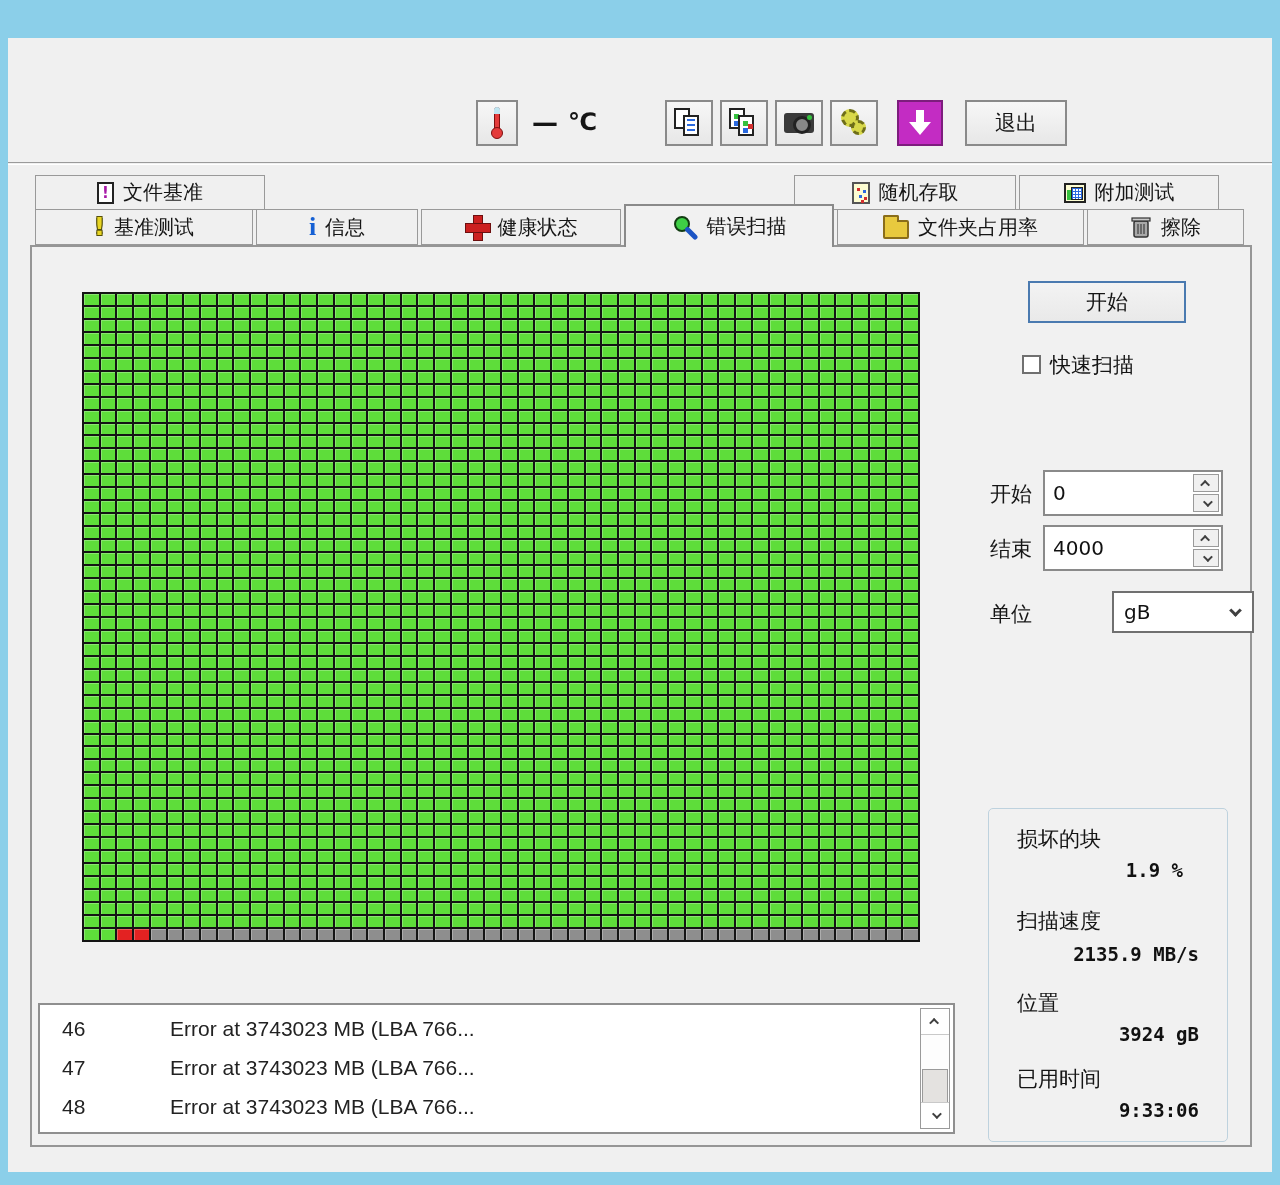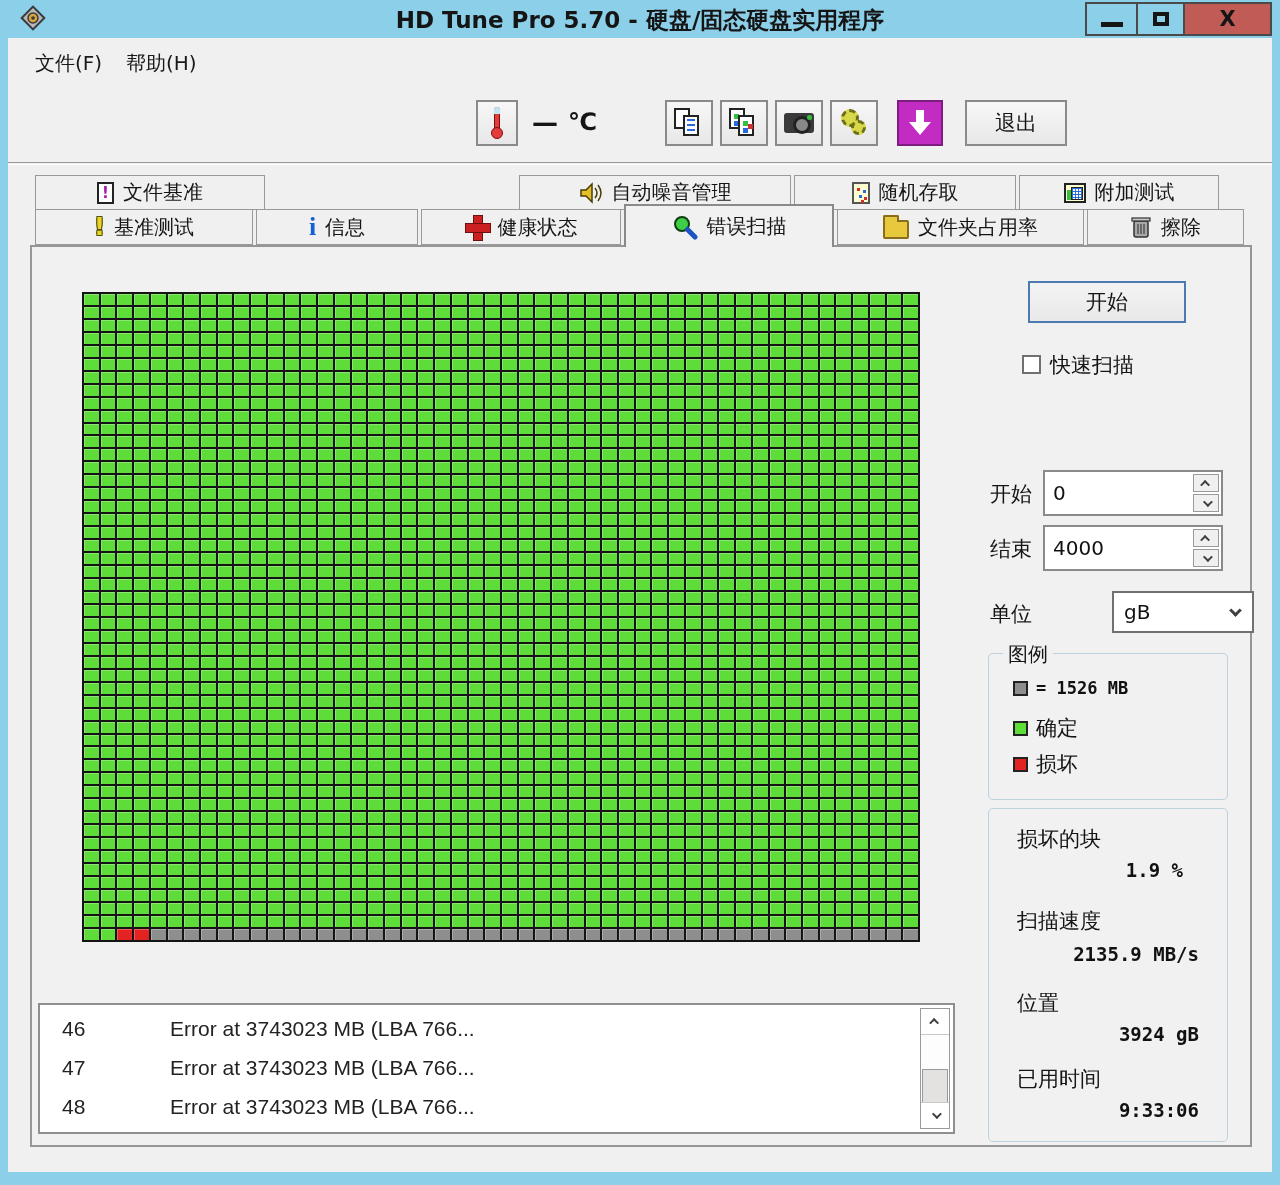--- a/index.html
+++ b/index.html
@@ -156,42 +156,23 @@
   .sb-dn { bottom:0; border-top:1px solid #c9c9c9; }
   .sb-thumb { position:absolute; left:1px; top:60px; width:26px; height:34px; background:#e4e2e0; border:1px solid #9a9a9a; }
 
   .bottom-strip { position:absolute; left:0; top:1172px; width:1280px; height:13px; background:#8bcfe9; }
 </style>
 </head>
 <body>
 
 <div class="window">
 
-  <div class="titlebar">
-    <svg class="logo" viewBox="0 0 26 26">
-      <rect x="5" y="5" width="16" height="16" fill="#b9b9b9" stroke="#3a3a3a" stroke-width="2" transform="rotate(45 13 13)"></rect>
-      <circle cx="13" cy="13" r="5" fill="#d9a43a" stroke="#3a3a3a" stroke-width="1.5"></circle>
-      <circle cx="13" cy="13" r="1.8" fill="#3a3a3a"></circle>
-    </svg>
-    <div class="title-text">HD Tune Pro 5.70 - 硬盘/固态硬盘实用程序</div>
-    <div class="winbtn btn-min">
-        <div class="min-glyph"></div>
-      </div>
-    <div class="winbtn btn-max">
-        <div class="max-glyph"></div>
-      </div>
-    <div class="winbtn btn-close">X</div>
-  </div>
 
   <div class="client">
 
-    <div class="menubar">
-      <div class="menu-item menu-file">文件(F)</div>
-      <div class="menu-item menu-help">帮助(H)</div>
-    </div>
 
     <div class="toolbtn temp-btn">
       <div class="thermo">
           <div class="tube"></div>
           <div class="tip"></div>
           <div class="bulb"></div>
         </div>
     </div>
     <div class="temp-dash">—</div>
     <div class="temp-unit">℃</div>
@@ -230,27 +211,20 @@
         </div>
     </div>
     <div class="toolbtn exit-btn">退出</div>
 
     <div class="toolbar-divider"></div>
 
     <div class="tab tab-row1" style="left:27px;width:230px;">
       <span class="ticon icon-filebench">!</span>
       <span>文件基准</span>
     </div>
-    <div class="tab tab-row1" style="left:511px;width:272px;">
-      <svg width="24" height="22" viewBox="0 0 24 22">
-        <polygon points="2,8 7,8 13,2 13,20 7,14 2,14" fill="#e3bf2a" stroke="#4a3c05" stroke-width="1.5"></polygon>
-        <path d="M16 6 q4 5 0 10 M19 3 q6 8 0 16" fill="none" stroke="#4a3c05" stroke-width="1.5"></path>
-      </svg>
-      <span>自动噪音管理</span>
-    </div>
     <div class="tab tab-row1" style="left:1011px;width:200px;">
       <span class="ticon icon-extra"></span>
       <span>附加测试</span>
     </div>
     <div class="tab tab-row1" style="left:786px;width:222px;">
       <span class="ticon icon-dots"></span>
       <span>随机存取</span>
     </div>
 
     <div class="tab tab-row2" style="left:27px;width:218px;">
@@ -2823,35 +2797,20 @@
             </span>
         </span>
       </div>
 
       <div class="field-label" style="left:958px;top:353px;">单位</div>
       <div class="unit-select">
         <span class="val">gB</span>
         <span class="chev-down"></span>
       </div>
 
-      <div class="legend-box">
-        <div class="legend-title">图例</div>
-        <div class="legend-row lr1">
-          <span class="swatch" id="sw-unscanned" style="background: rgb(142, 142, 142);"></span>
-          <span class="legend-mono">= 1526 MB</span>
-        </div>
-        <div class="legend-row lr2">
-          <span class="swatch" id="sw-ok" style="background: rgb(94, 221, 58);"></span>
-          <span class="legend-cjk">确定</span>
-        </div>
-        <div class="legend-row lr3">
-          <span class="swatch" id="sw-bad" style="background: rgb(227, 34, 34);"></span>
-          <span class="legend-cjk">损坏</span>
-        </div>
-      </div>
 
       <div class="status-box">
         <div class="status-label sl1">损坏的块</div>
         <div class="status-value sv1">1.9 %</div>
         <div class="status-label sl2">扫描速度</div>
         <div class="status-value sv2">2135.9 MB/s</div>
         <div class="status-label sl3">位置</div>
         <div class="status-value sv3">3924 gB</div>
         <div class="status-label sl4">已用时间</div>
         <div class="status-value sv4">9:33:06</div>

